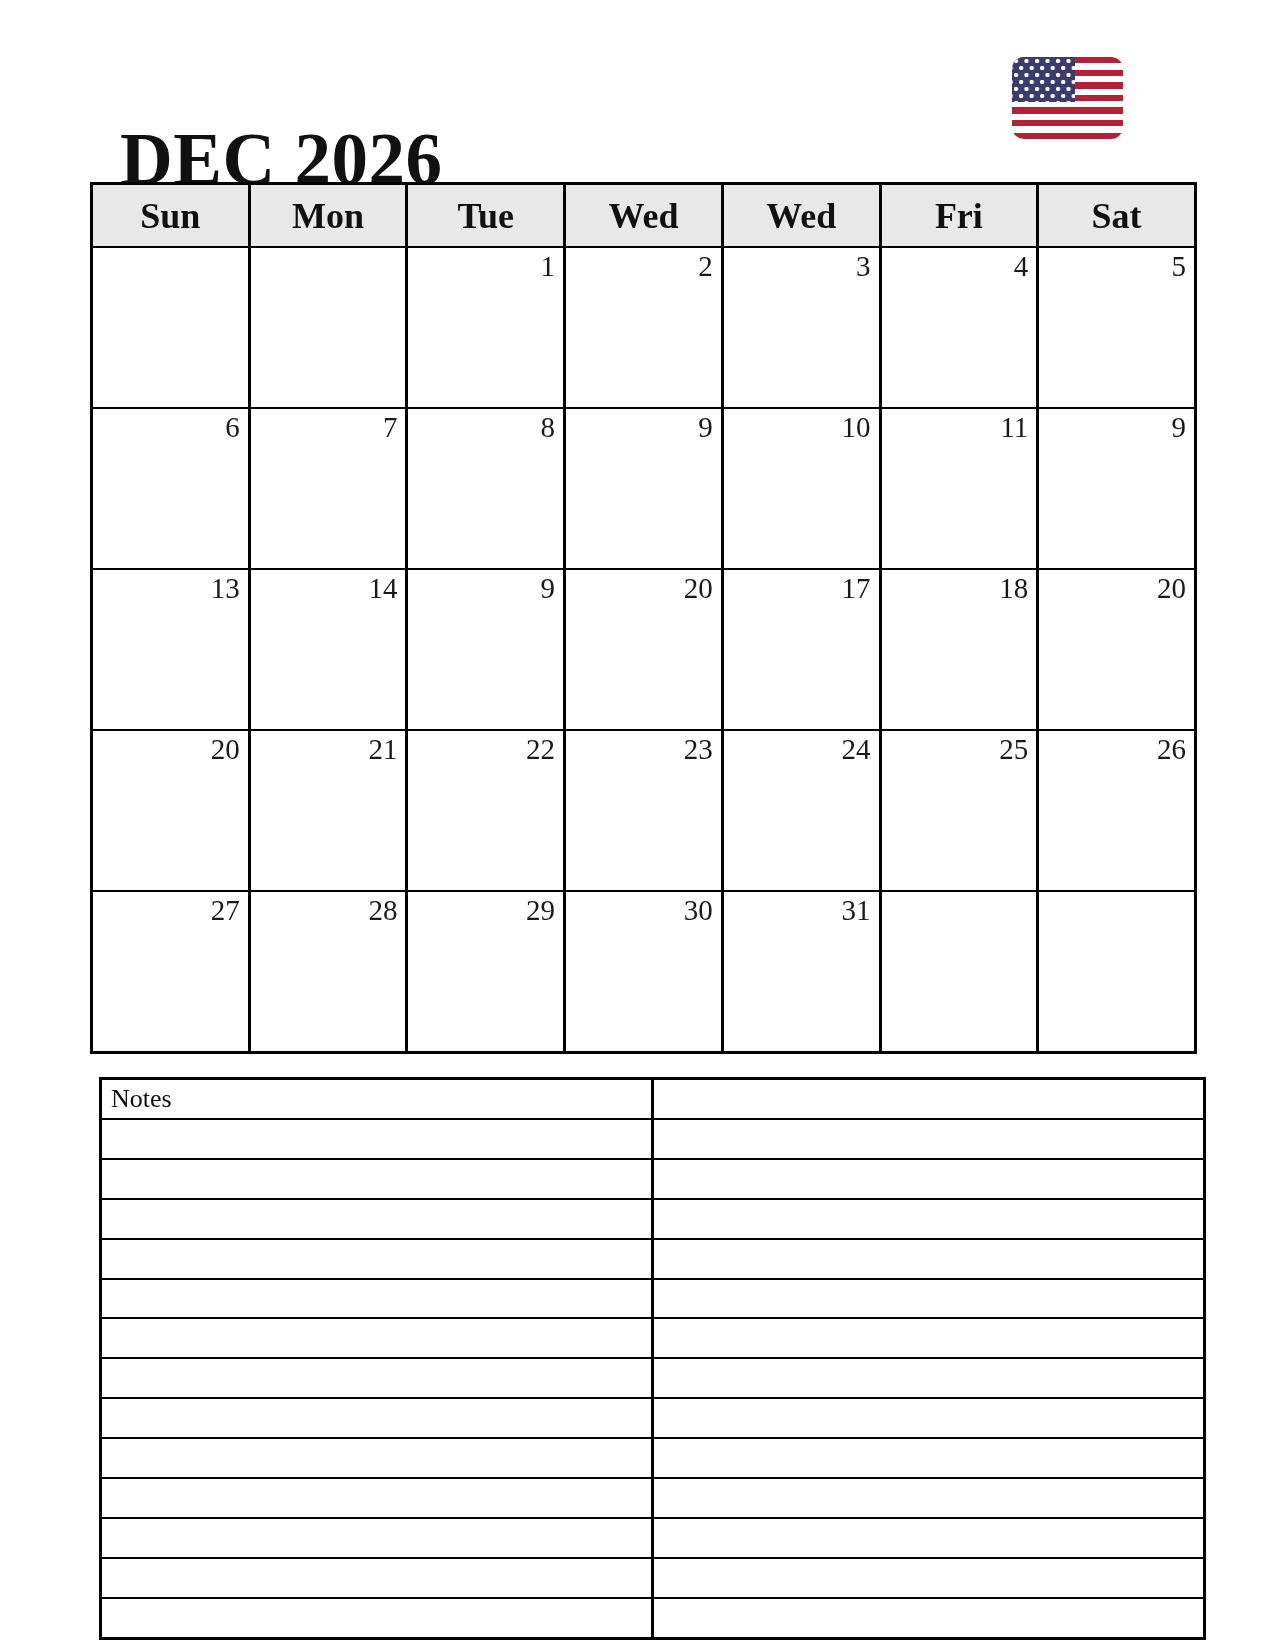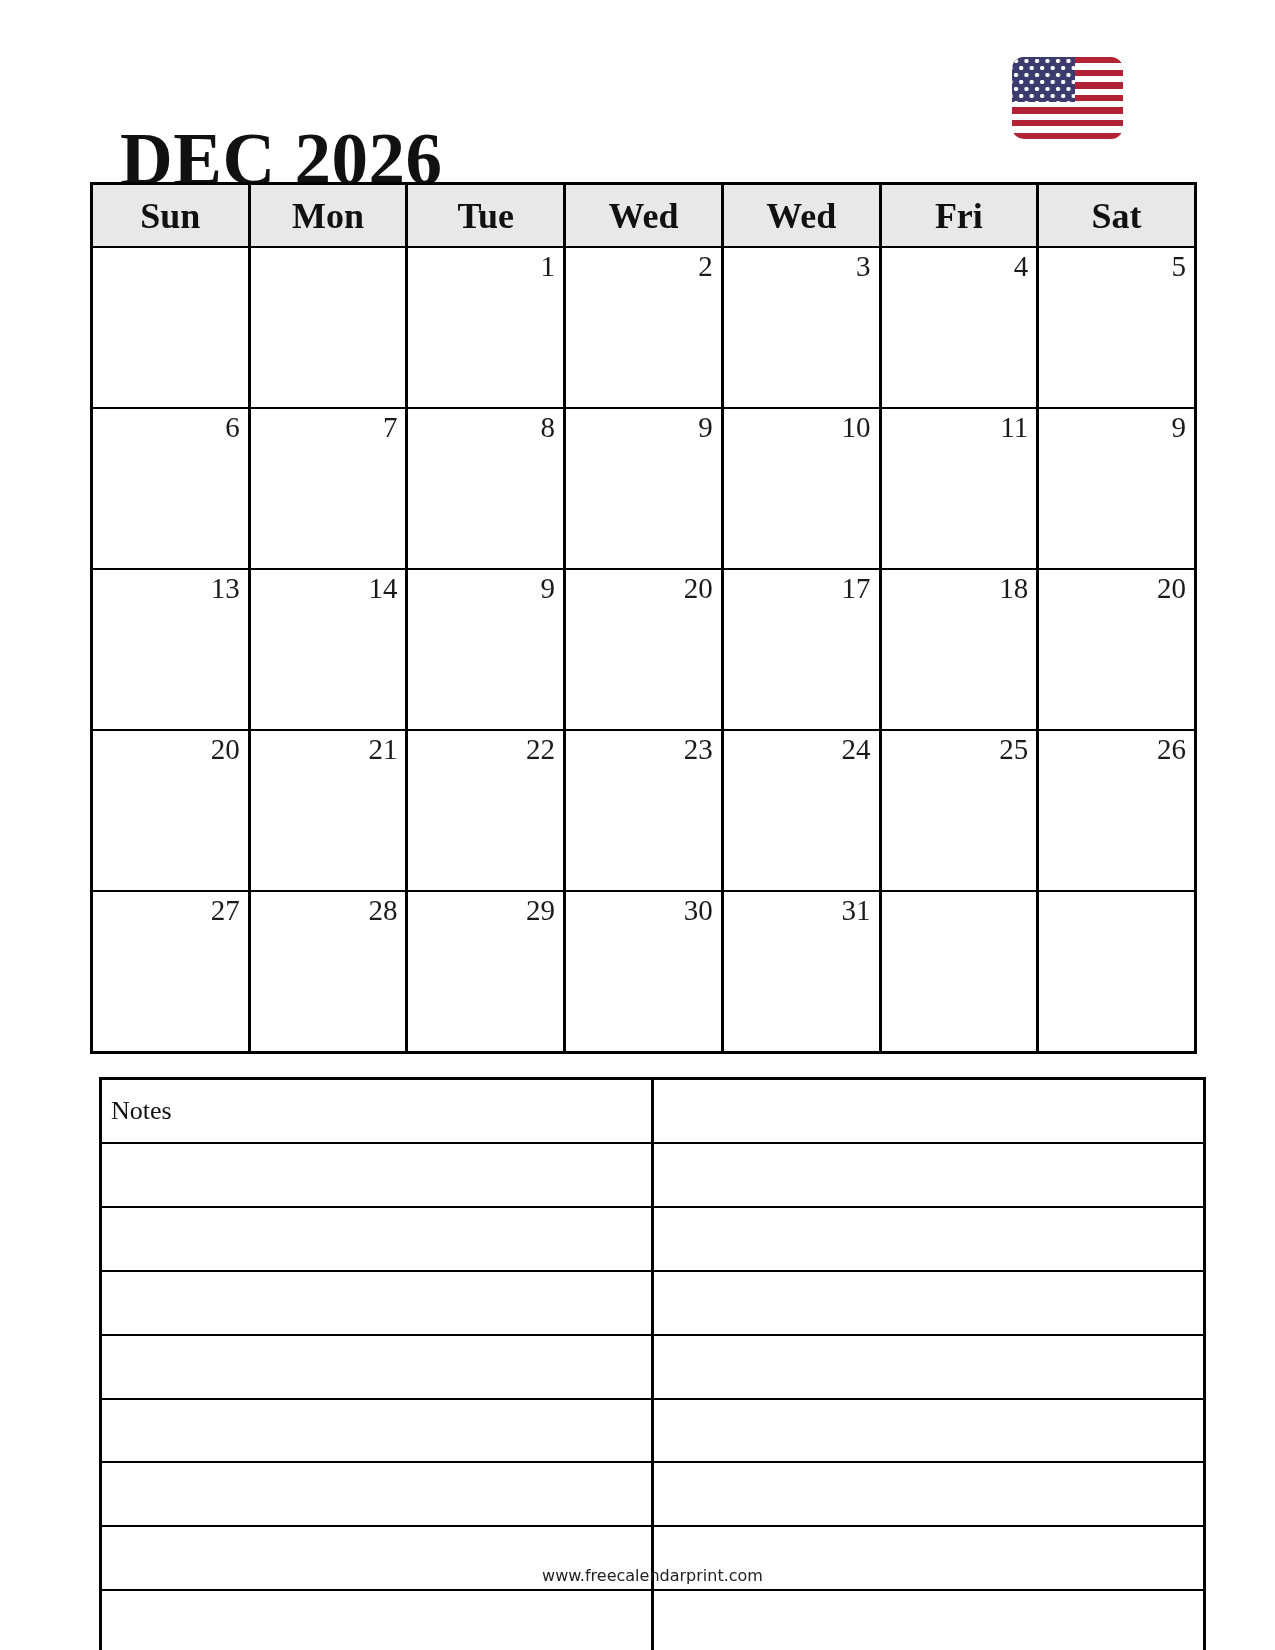--- a/index.html
+++ b/index.html
@@ -90,21 +90,21 @@
     position: absolute;
     left: 99px;
     top: 1077px;
     width: 1107px;
     border: 3px solid #000;
   }
   .notes-table td {
     height: 29.9px;
     border-top: 2.5px solid #000;
     vertical-align: middle;
-    padding: 16px;
+    padding: 4px;
   }
   .notes-table td.left { border-right: 3px solid #000; }
   .notes-table td.label-cell {
     font-size: 26px;
     padding-left: 9px;
     color: #111;
   }
 
   
   .footer {
@@ -244,15 +244,14 @@
           <td class="left"></td>
           <td></td>
         </tr>
         <tr>
           <td class="left"></td>
           <td></td>
         </tr>
       </tbody>
   </table>
 
-  <div class="footer">www.freecalendarprint.com</div>
 
 </div>
 
 </body></html>

